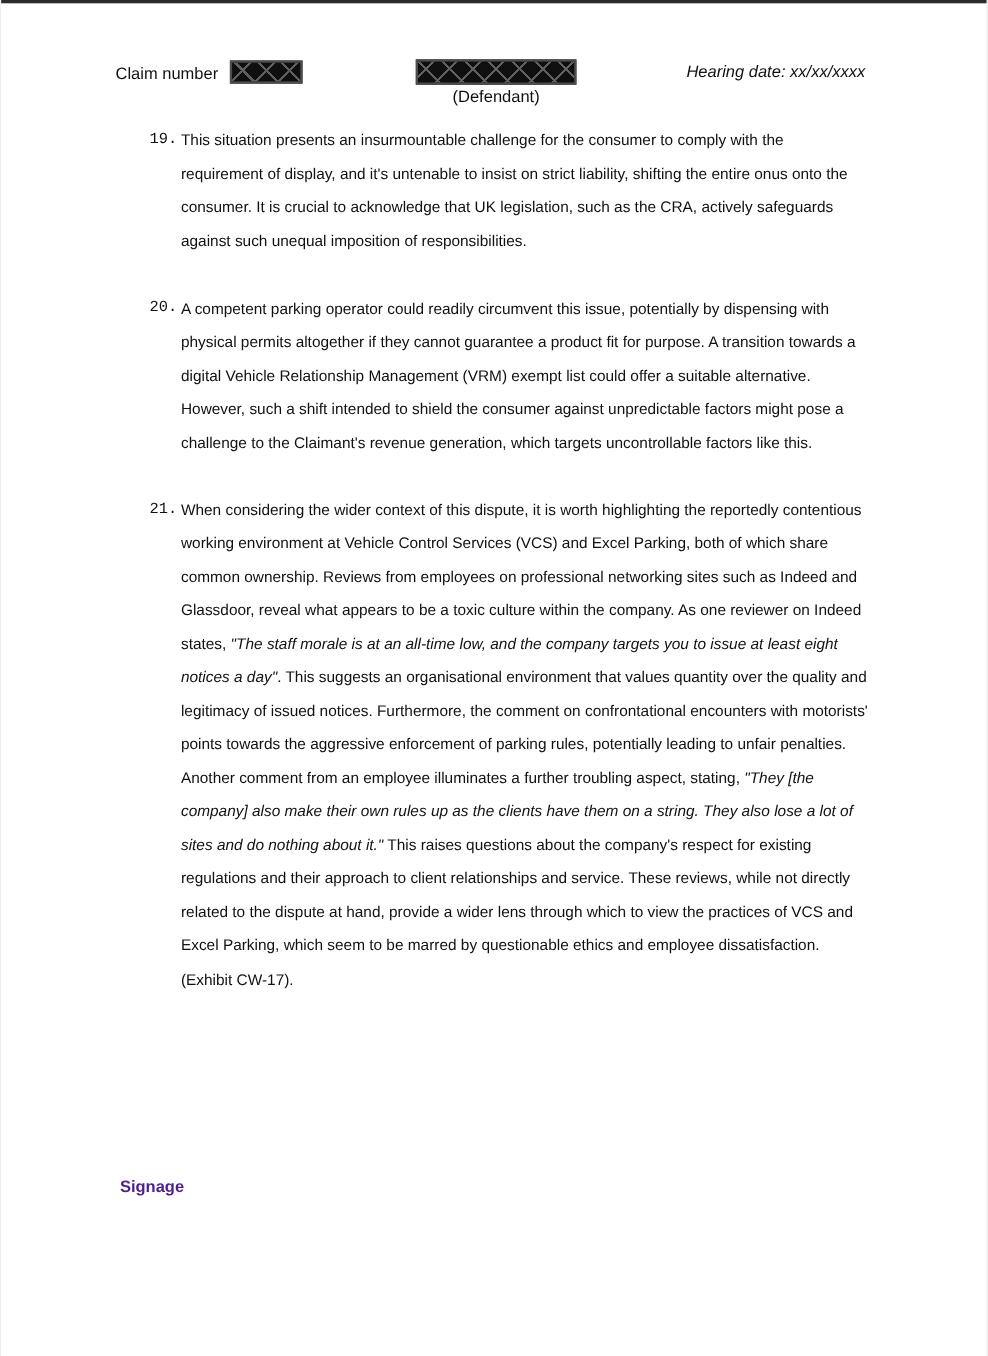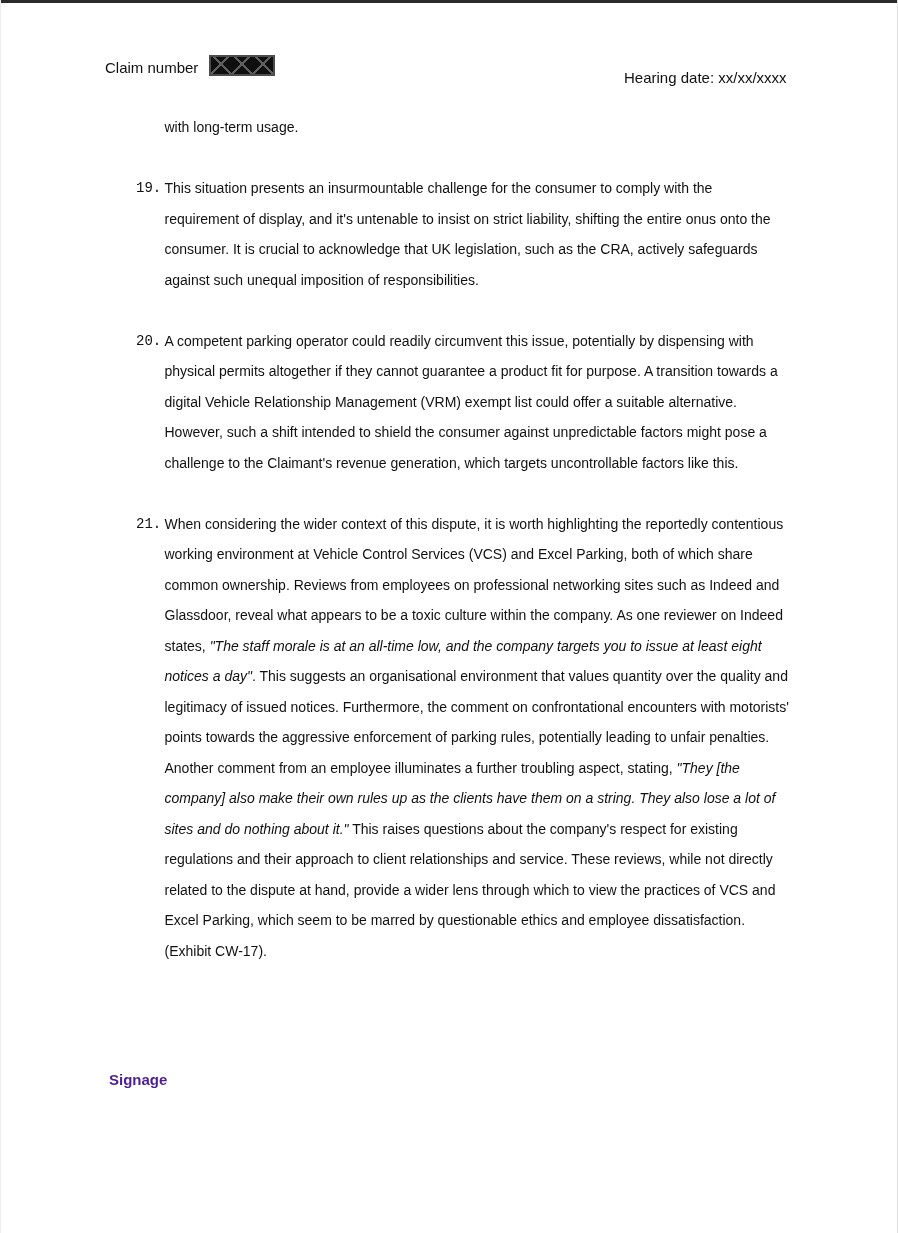--- a/index.html
+++ b/index.html
@@ -29,21 +29,21 @@
   }
   
   .hdr-text {
     position: absolute;
     font-size: 15px;
     line-height: 17px;
     white-space: nowrap;
     color: #111111;
   }
   .claim-label { left: 104px; top: 59px; }
-  .hearing-label { left: 623px; top: 69px; }
+  .hearing-label { left: 623px; top: 57px; font-style: italic; }
   .redaction {
     position: absolute;
     box-sizing: border-box;
     background-color: #0f0f0f;
     background-image:
       repeating-linear-gradient(45deg,  transparent 0, transparent 13px, #5f5f5f 13px, #5f5f5f 15px),
       repeating-linear-gradient(-45deg, transparent 0, transparent 13px, #5f5f5f 13px, #5f5f5f 15px);
     border: 2px solid #4d4d4d;
   }
   .redaction-claim { left: 208px; top: 55px; width: 66px; height: 21px; }
@@ -104,25 +104,28 @@
 </head>
 <body>
 
 <div class="page">
   <div class="top-edge"></div>
 
   <span class="hdr-text claim-label">Claim number</span>
 
   <div class="redaction redaction-claim"></div>
 
+  <div class="center-block">
+    <span class="redaction redaction-defendant"></span>
+    <span class="defendant-label">(Defendant)</span>
+  </div>
 
   <span class="hdr-text hearing-label">Hearing date: xx/xx/xxxx</span>
 
   <div class="body-text">
-    <div class="continuation">with long-term usage.</div>
     <div>
         <div class="para"><span class="para-num">19.</span><span class="para-text"><span class="run">This situation presents an insurmountable challenge for the consumer to comply with the requirement of display, and it's untenable to insist on strict liability, shifting the entire onus onto the consumer. It is crucial to acknowledge that UK legislation, such as the CRA, actively safeguards against such unequal imposition of responsibilities.</span></span></div>
         <div class="para"><span class="para-num">20.</span><span class="para-text"><span class="run">A competent parking operator could readily circumvent this issue, potentially by dispensing with physical permits altogether if they cannot guarantee a product fit for purpose. A transition towards a digital Vehicle Relationship Management (VRM) exempt list could offer a suitable alternative. However, such a shift intended to shield the consumer against unpredictable factors might pose a challenge to the Claimant's revenue generation, which targets uncontrollable factors like this.</span></span></div>
         <div class="para"><span class="para-num">21.</span><span class="para-text"><span class="run">When considering the wider context of this dispute, it is worth highlighting the reportedly contentious working environment at Vehicle Control Services (VCS) and Excel Parking, both of which share common ownership. Reviews from employees on professional networking sites such as Indeed and Glassdoor, reveal what appears to be a toxic culture within the company. As one reviewer on Indeed states, </span><span class="run run-italic">"The staff morale is at an all-time low, and the company targets you to issue at least eight notices a day"</span><span class="run">. This suggests an organisational environment that values quantity over the quality and legitimacy of issued notices. Furthermore, the comment on confrontational encounters with motorists' points towards the aggressive enforcement of parking rules, potentially leading to unfair penalties. Another comment from an employee illuminates a further troubling aspect, stating, </span><span class="run run-italic">"They [the company] also make their own rules up as the clients have them on a string. They also lose a lot of sites and do nothing about it."</span><span class="run"> This raises questions about the company's respect for existing regulations and their approach to client relationships and service. These reviews, while not directly related to the dispute at hand, provide a wider lens through which to view the practices of VCS and Excel Parking, which seem to be marred by questionable ethics and employee dissatisfaction. (Exhibit CW-17).</span></span></div>
       </div>
   </div>
 
   <div class="section-heading">Signage</div>
 </div>
 

